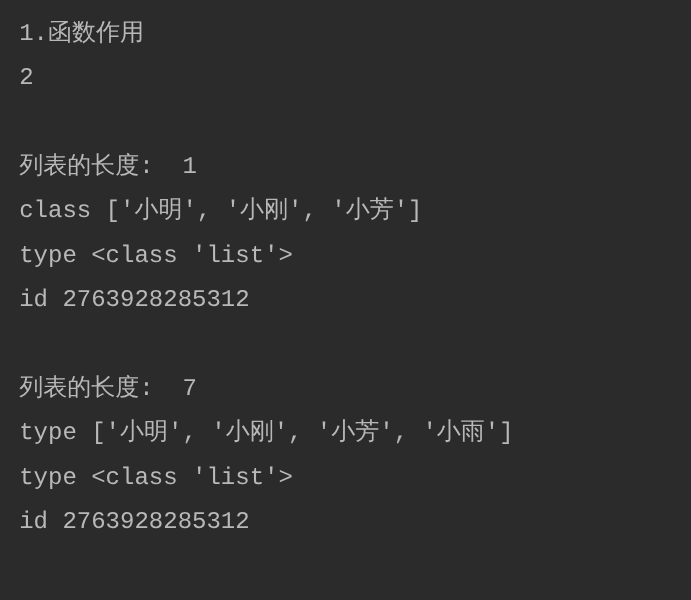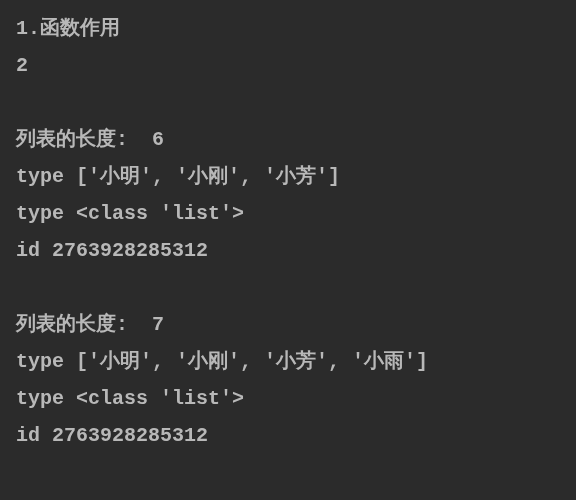--- a/index.html
+++ b/index.html
@@ -13,33 +13,32 @@
       font-family: 'Courier New', Consolas, Monaco, monospace;
       font-size: 20px;
       line-height: 1.85;
       padding: 10px 16px;
       width: 576px;
       height: 500px;
       overflow: hidden;
     }
     .line {
       white-space: pre;
-      font-weight: bold;
     }
     .blank {
       height: 1.85em;
     }
   </style>
 </head>
 <body>
 
 <div class="line">1.函数作用</div>
 <div class="line">2</div>
 <div class="blank"></div>
-<div class="line">列表的长度:  6</div>
-<div class="line">type ['小明', '小刚', '小芳']</div>
+<div class="line">列表的长度:  1</div>
+<div class="line">class ['小明', '小刚', '小芳']</div>
 <div class="line">type &lt;class 'list'&gt;</div>
 <div class="line">id 2763928285312</div>
 <div class="blank"></div>
 <div class="line">列表的长度:  7</div>
 <div class="line">type ['小明', '小刚', '小芳', '小雨']</div>
 <div class="line">type &lt;class 'list'&gt;</div>
 <div class="line">id 2763928285312</div>
 
 </body></html>

